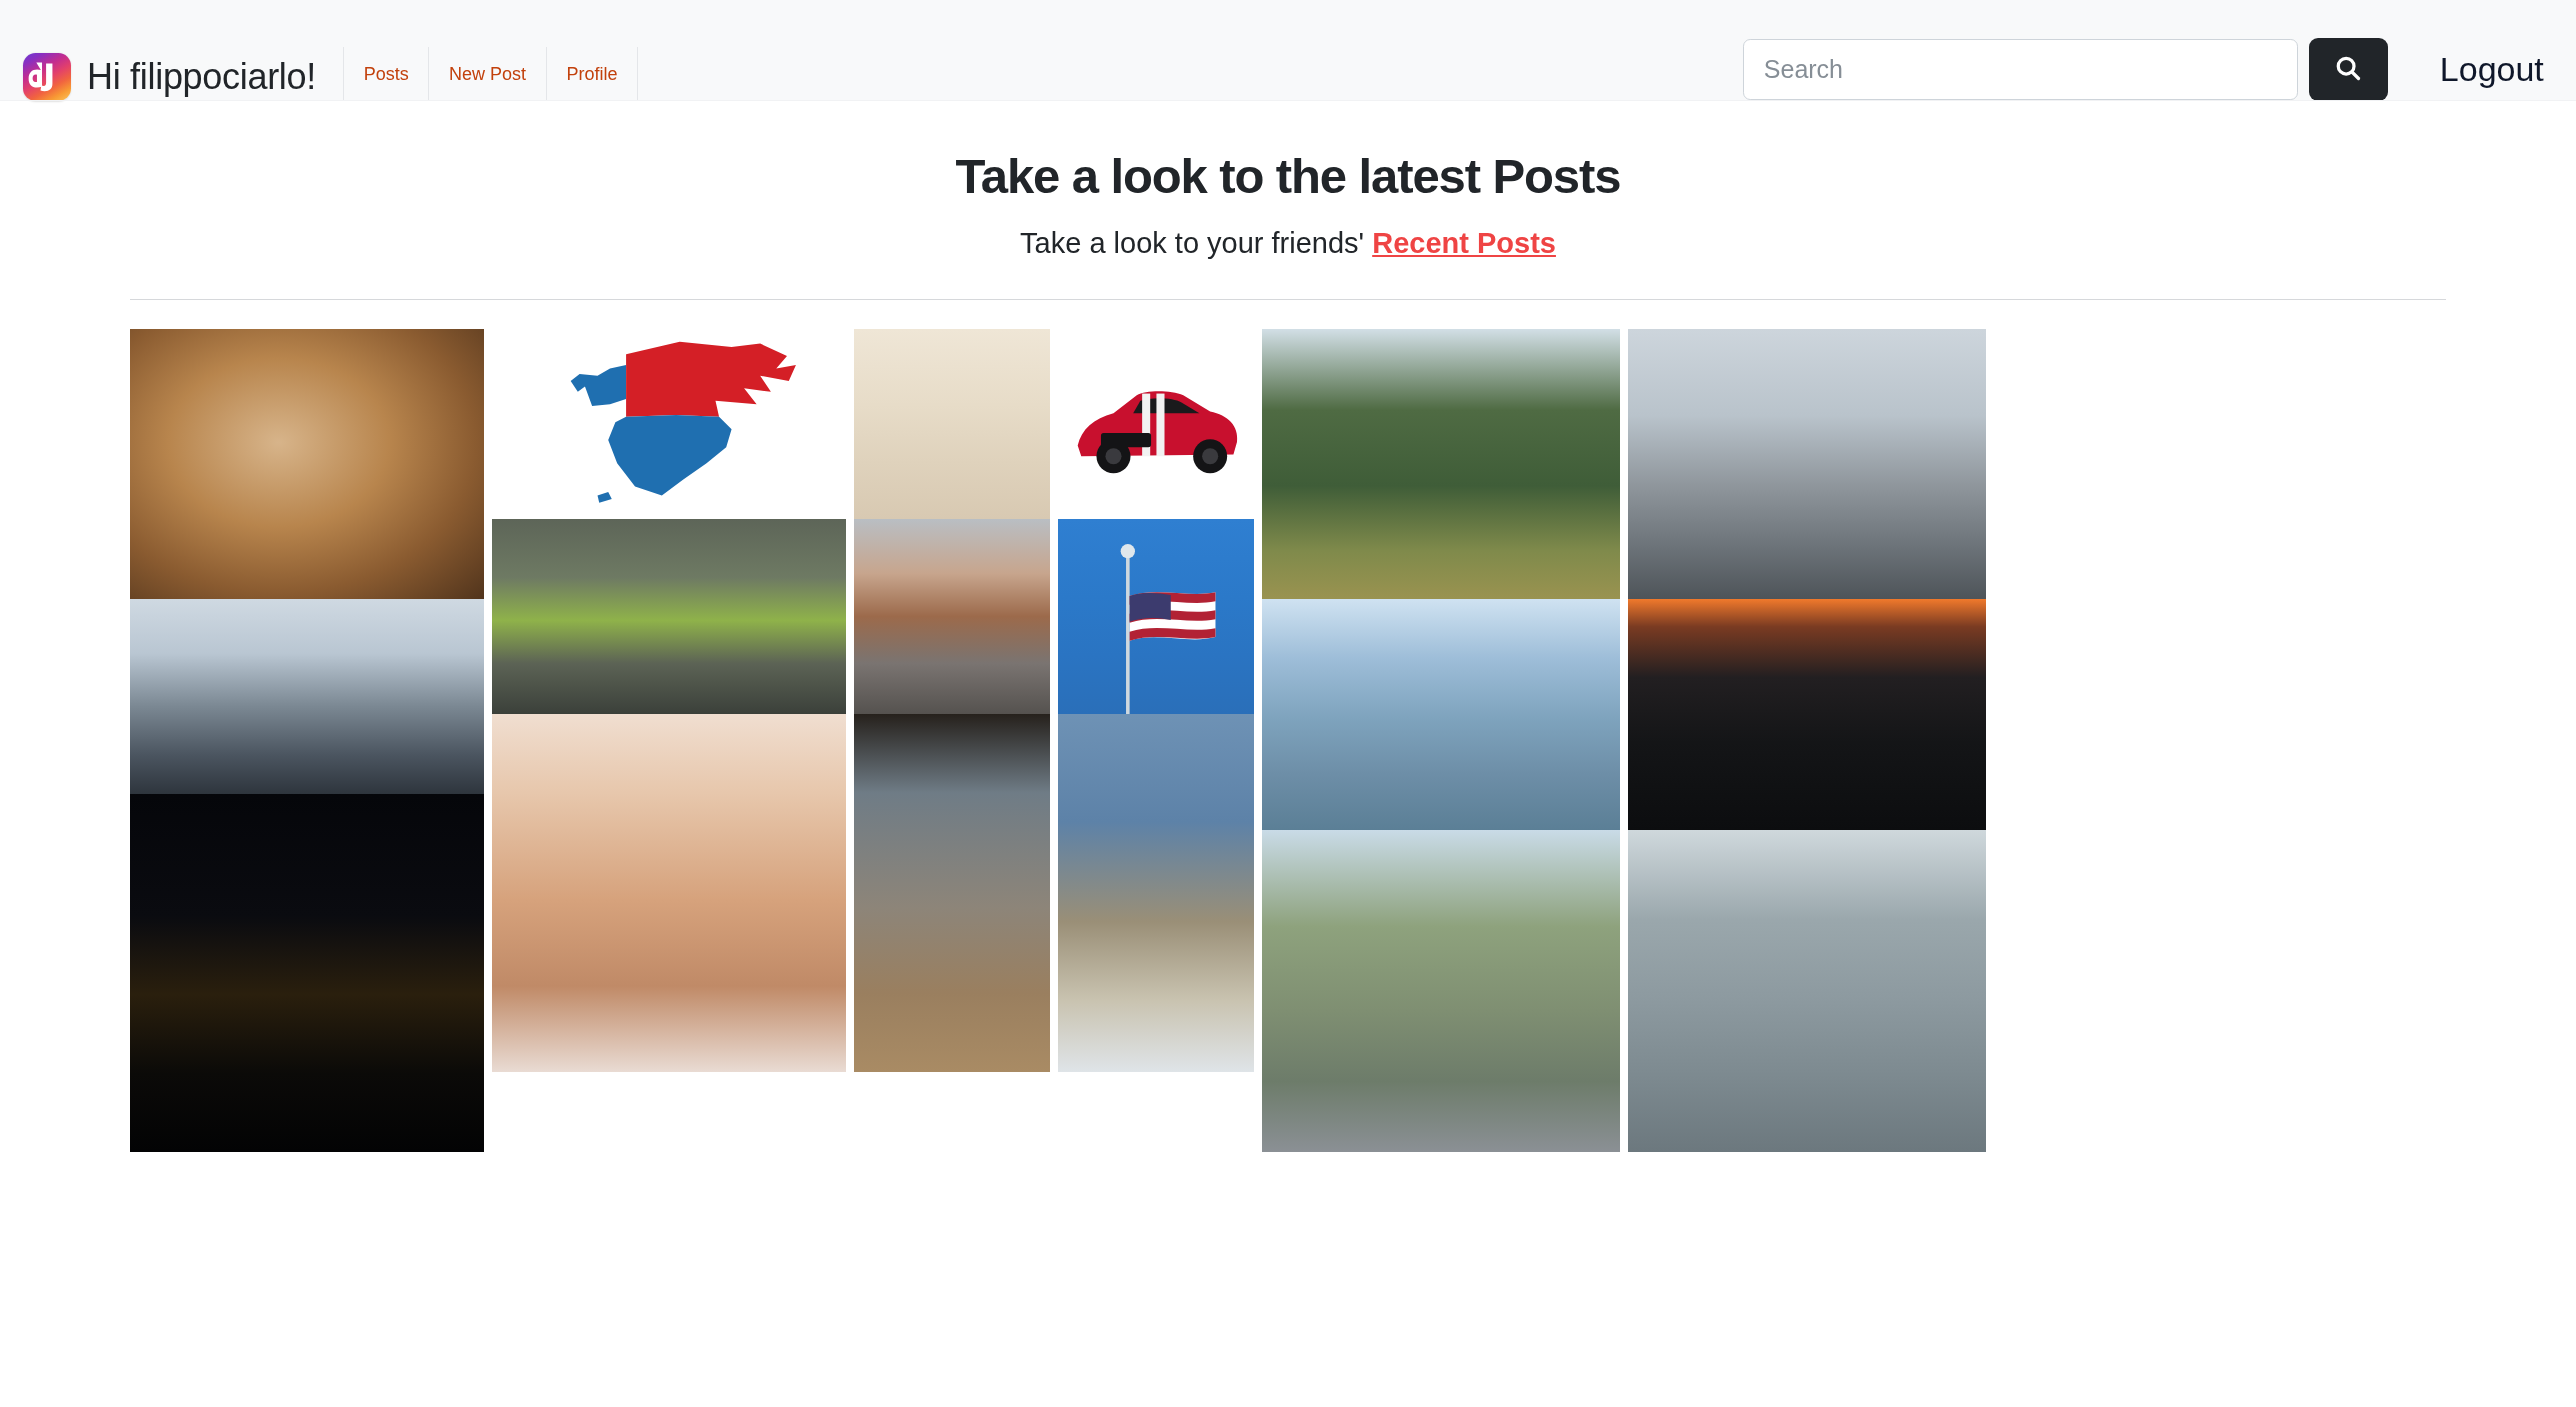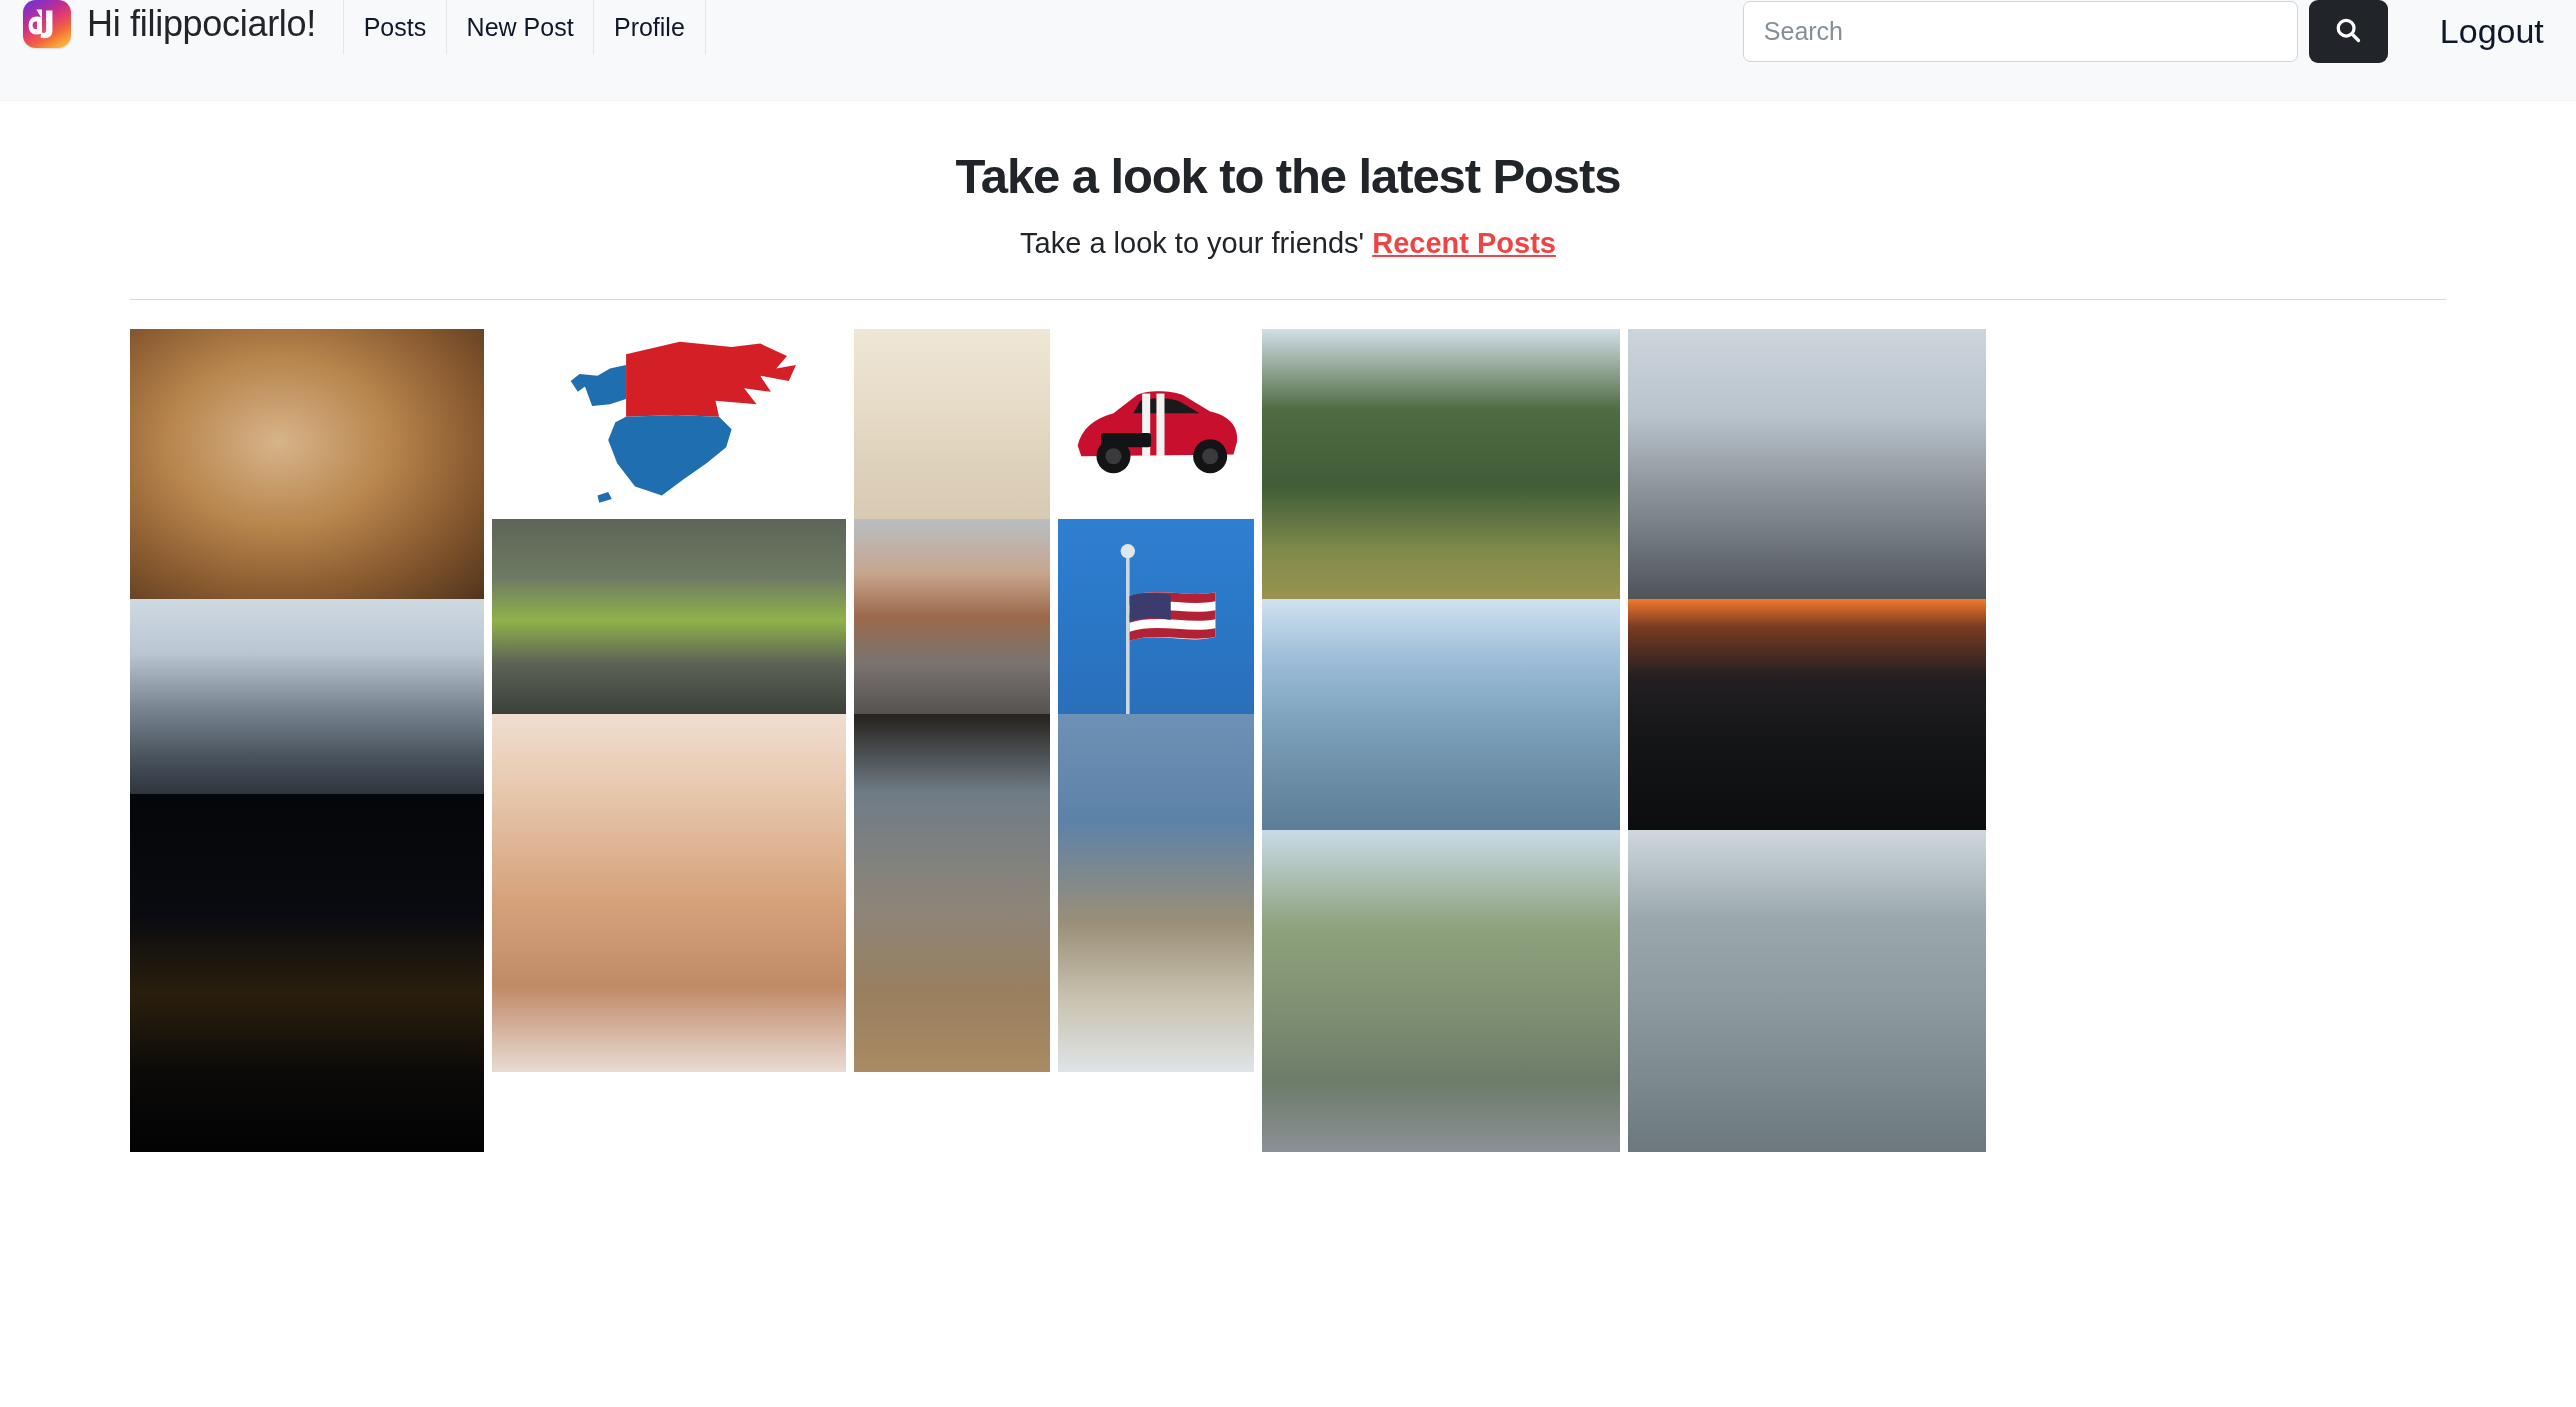--- a/index.html
+++ b/index.html
@@ -13,21 +13,21 @@
     background: #ffffff;
     font-family: "Liberation Sans", sans-serif;
     -webkit-font-smoothing: antialiased;
   }
 
   
   .navbar {
     height: 101px;
     background: #f8f9fa;
     display: flex;
-    align-items: flex-start;
+    align-items: flex-end;
     padding: 0 25px 0 23px;
     position: relative;
   }
   .navbar::after {
     content: "";
     position: absolute;
     left: 0; right: 0; bottom: 0;
     height: 0.9px;
     background: #f1f2f4;
   }
@@ -64,23 +64,23 @@
     letter-spacing: -0.3px;
     white-space: nowrap;
   }
 
   .nav-links {
     display: flex;
     align-items: center;
     height: 54px;
   }
   .nav-link {
-    color: #0f172a;
+    color: #c2410c;
     text-decoration: none;
-    font-size: 25px;
+    font-size: 18px;
     line-height: 1;
     padding: 0 19.7px;
     white-space: nowrap;
     display: flex;
     align-items: center;
     height: 100%;
     border-left: 0.9px solid #e4e6e9;
   }
   .nav-link:last-child { border-right: 0.9px solid #e4e6e9; }
 

